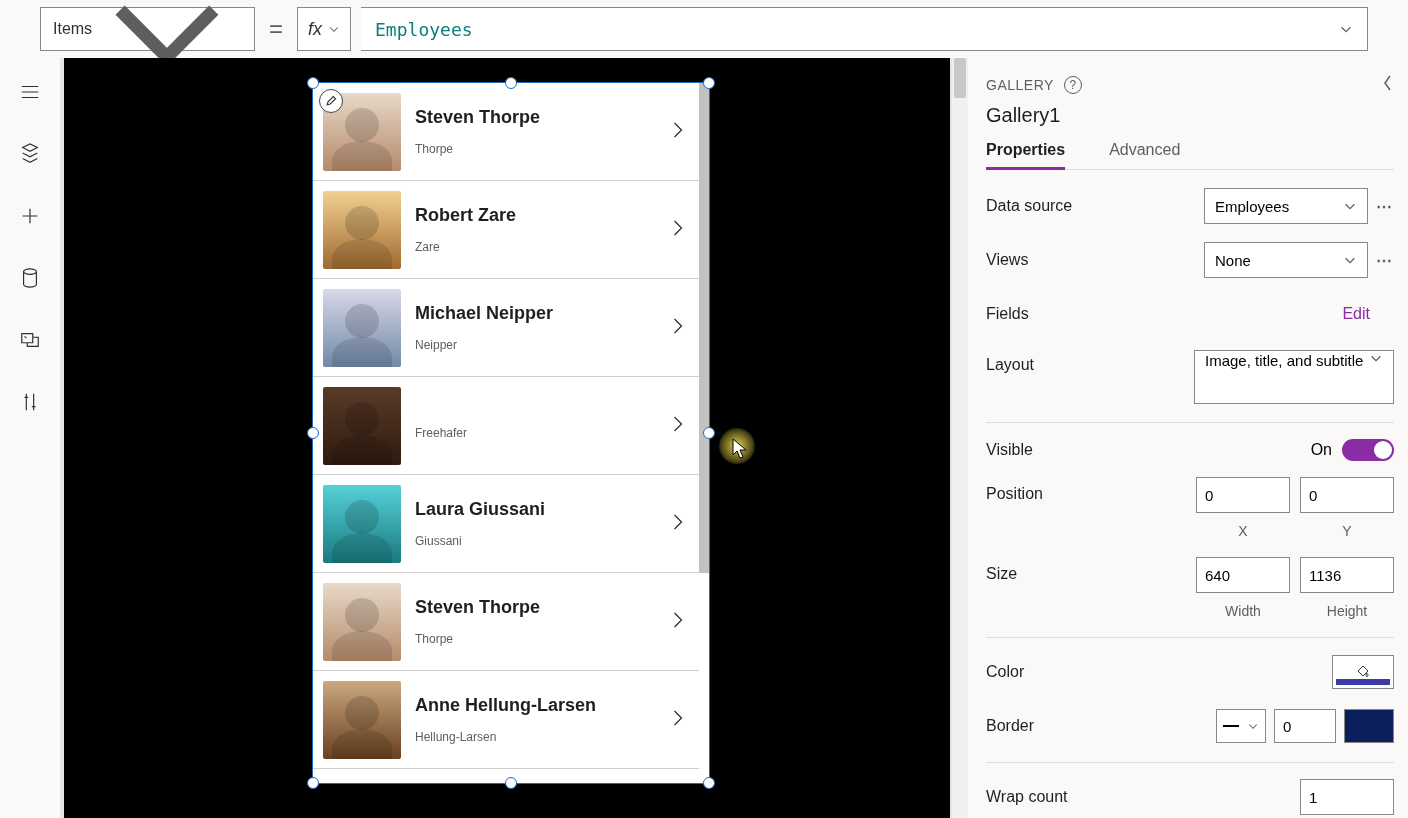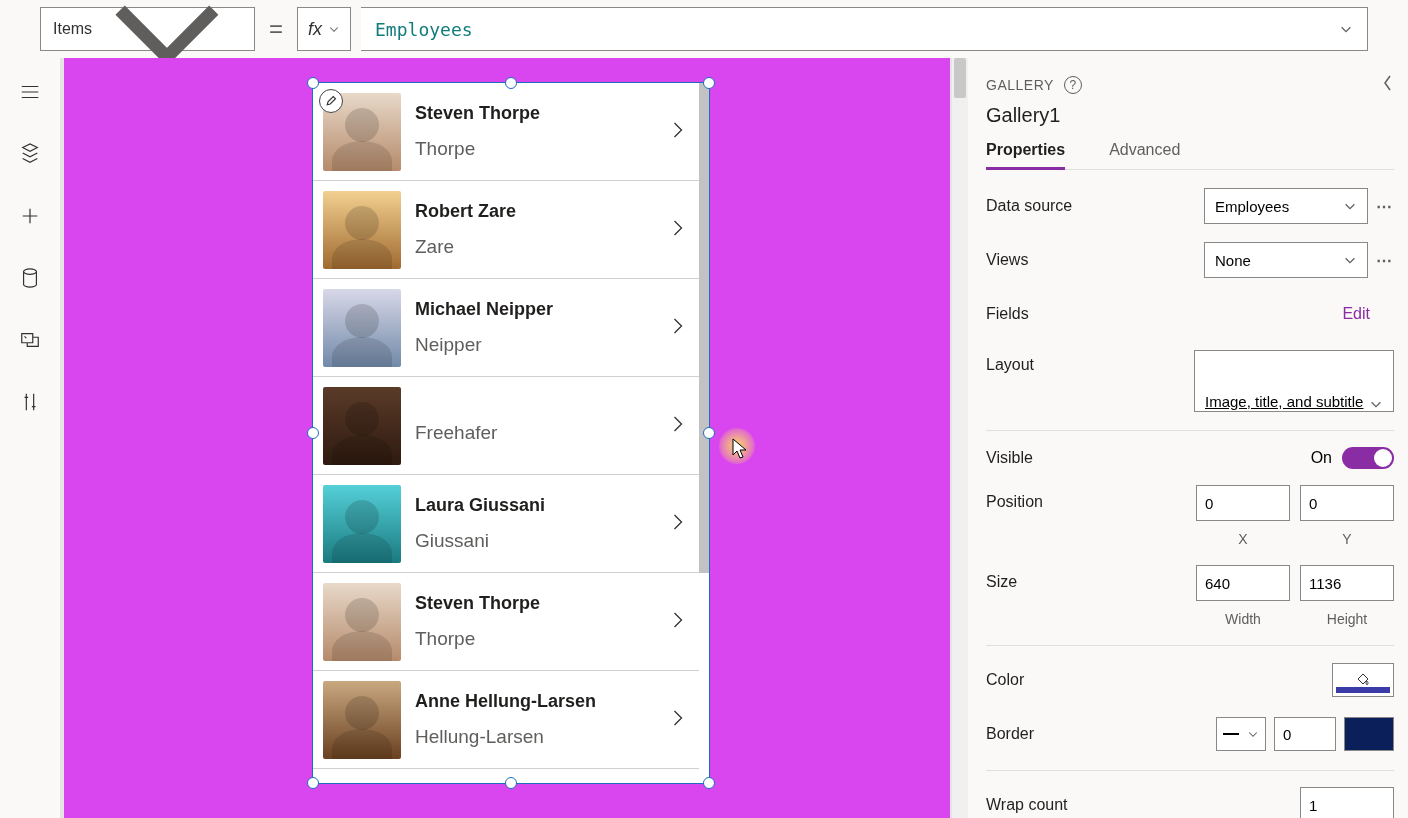--- a/index.html
+++ b/index.html
@@ -14,21 +14,21 @@
 .formula-input { flex: 1; height: 44px; border: 1px solid #8a8886; border-left: none; background: #fff; display: flex; align-items: center; justify-content: space-between; padding: 0 14px; }
 .formula-text { font-family: Consolas, monospace; font-size: 18px; color: #107c7c; }
 
 
 .leftrail { position: absolute; left: 0; top: 58px; width: 60px; bottom: 0; background: #faf9f8; display: flex; flex-direction: column; align-items: center; padding-top: 22px; gap: 38px; }
 .rail-icon { width: 24px; height: 24px; color: #323130; display: flex; align-items: center; justify-content: center; cursor: pointer; }
 .rail-icon svg { width: 22px; height: 22px; stroke: #323130; fill: none; stroke-width: 1.3; }
 
 
 .canvas-wrap { position: absolute; left: 60px; top: 58px; right: 440px; bottom: 0; background: #e5e5e5; overflow: hidden; }
-.canvas-inner { position: absolute; left: 4px; top: 0; right: 18px; bottom: 0; background: #d946ef; }
+.canvas-inner { position: absolute; left: 4px; top: 0; right: 18px; bottom: 0; background: #000000; }
 .canvas-scroll { position: absolute; right: 0; top: 0; width: 16px; bottom: 0; background: #f0f0f0; }
 .canvas-scroll-thumb { position: absolute; top: 0; left: 2px; width: 12px; height: 40px; background: #c8c8c8; border-radius: 2px; }
 
 
 .gallery-select { position: absolute; left: 248px; top: 24px; width: 398px; height: 702px; border: 1.5px solid #1f6cbf; background: #ffffff; }
 .sel-handle { position: absolute; width: 12px; height: 12px; border: 1.5px solid #1f6cbf; background: #fff; border-radius: 50%; }
 .sh-tl { left: -6px; top: -6px; } .sh-tm { left: calc(50% - 6px); top: -6px; } .sh-tr { right: -6px; top: -6px; }
 .sh-ml { left: -6px; top: calc(50% - 6px); } .sh-mr { right: -6px; top: calc(50% - 6px); }
 .sh-bl { left: -6px; bottom: -6px; } .sh-bm { left: calc(50% - 6px); bottom: -6px; } .sh-br { right: -6px; bottom: -6px; }
 
@@ -45,21 +45,21 @@
 .g-avatar::before { content: ""; position: absolute; left: 50%; bottom: -10px; width: 60px; height: 40px; border-radius: 50% 50% 0 0; background: rgba(0,0,0,0.12); transform: translateX(-50%); }
 .av1 { background: linear-gradient(#e8d9c9, #b58a6a); }
 .av2 { background: linear-gradient(#f2d090, #a06a30); }
 .av3 { background: linear-gradient(#d8d8e8, #7189a8); }
 .av4 { background: linear-gradient(#5a3b28, #2e1a10); }
 .av5 { background: linear-gradient(#55d0d8, #1a7a80); }
 .av6 { background: linear-gradient(#e8d9c9, #b58a6a); }
 .av7 { background: linear-gradient(#c9a880, #6a4020); }
 .g-text { flex: 1; }
 .g-title { font-size: 18px; font-weight: 600; color: #201f1e; }
-.g-sub { font-size: 19px; color: #605e5c; margin-top: 14px; }
+.g-sub { font-size: 12px; color: #605e5c; margin-top: 14px; }
 .g-arrow { color: #323130; }
 .g-arrow svg { width: 14px; height: 22px; stroke: #323130; fill: none; stroke-width: 1.5; }
 
 
 .cursor-spot { position: absolute; left: 655px; top: 370px; width: 36px; height: 36px; border-radius: 50%; background: radial-gradient(circle, rgba(255,235,80,0.9) 0%, rgba(255,235,80,0.3) 60%, transparent 80%); pointer-events: none; }
 .cursor-arrow { position: absolute; left: 668px; top: 380px; width: 16px; height: 22px; pointer-events: none; }
 .cursor-arrow svg { width: 16px; height: 22px; }
 
 
 .rpane { position: absolute; right: 0; top: 58px; width: 440px; bottom: 0; background: #faf9f8; padding: 16px 14px 0 18px; overflow: hidden; }
@@ -72,21 +72,21 @@
 
 .rp-tabs { display: flex; gap: 44px; border-bottom: 1px solid #e1dfdd; margin-bottom: 18px; }
 .rp-tab { font-size: 16px; color: #605e5c; padding-bottom: 8px; cursor: pointer; }
 .rp-tab.active { color: #201f1e; font-weight: 600; border-bottom: 3px solid #8a2da5; margin-bottom: -1px; }
 
 .rp-row { display: flex; align-items: center; margin-bottom: 18px; min-height: 36px; }
 .rp-row.tall { align-items: flex-start; min-height: 54px; }
 .rp-label { font-size: 16px; color: #201f1e; flex: 1; }
 .rp-ctrl { display: flex; align-items: center; gap: 8px; }
 .rp-select { width: 164px; height: 36px; border: 1px solid #8a8886; background: #fff; display: flex; align-items: center; justify-content: space-between; padding: 0 10px; font-size: 15px; }
-.rp-select.wide { width: 200px; height: 62px; align-items: flex-end; text-decoration: underline; }
+.rp-select.wide { width: 200px; height: 54px; align-items: flex-start; }
 .rp-select.wide span:first-child { line-height: 1.3; }
 .rp-more { display: flex; gap: 2px; color: #605e5c; cursor: pointer; letter-spacing: 1px; font-weight: bold; width: 18px; }
 .rp-link { color: #8a2da5; font-size: 16px; cursor: pointer; margin-left: auto; padding-right: 24px; }
 
 .rp-toggle-row { display: flex; align-items: center; margin-bottom: 16px; }
 .rp-toggle-label { font-size: 16px; margin-right: 10px; }
 .rp-toggle { width: 52px; height: 22px; border-radius: 11px; background: #8a2da5; position: relative; cursor: pointer; }
 .rp-toggle::after { content: ""; position: absolute; right: 2px; top: 2px; width: 18px; height: 18px; border-radius: 50%; background: #fff; }
 
 .rp-input { width: 94px; height: 36px; border: 1px solid #8a8886; background: #fff; padding: 0 8px; font-size: 15px; }

